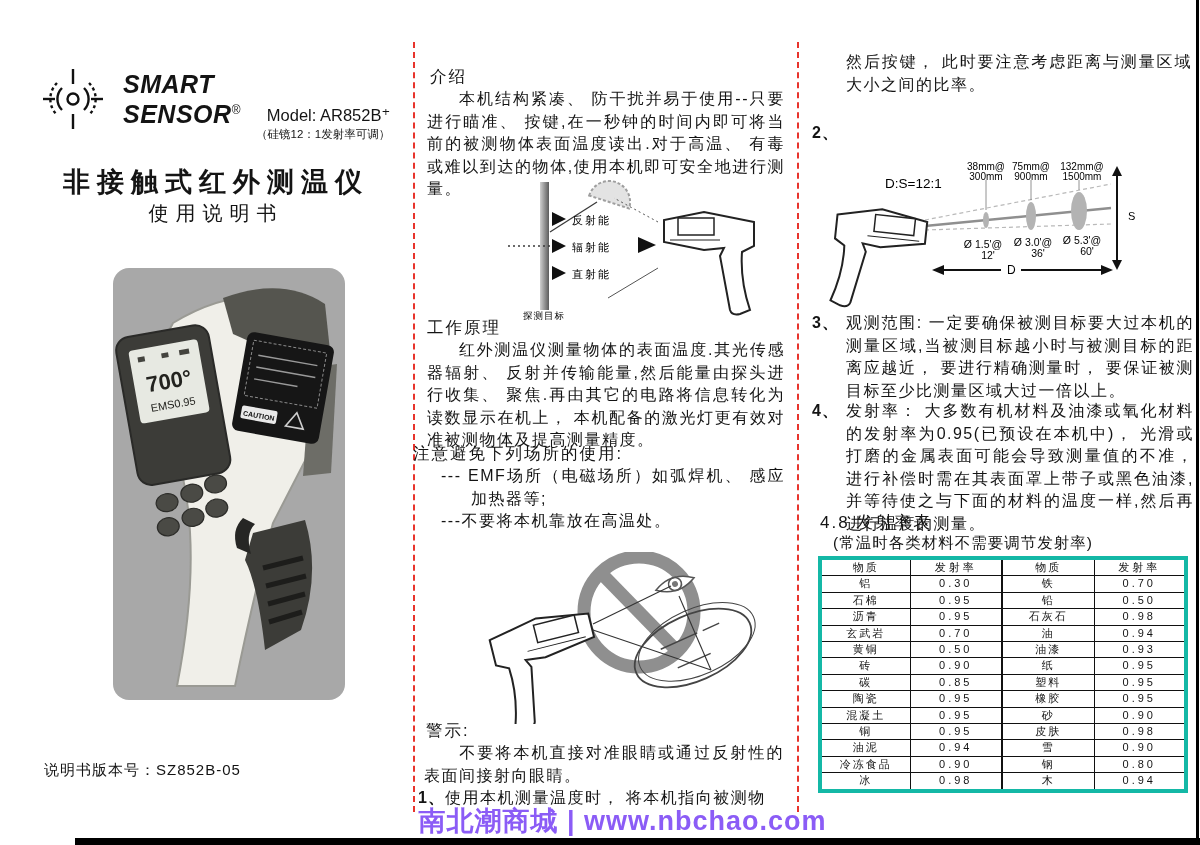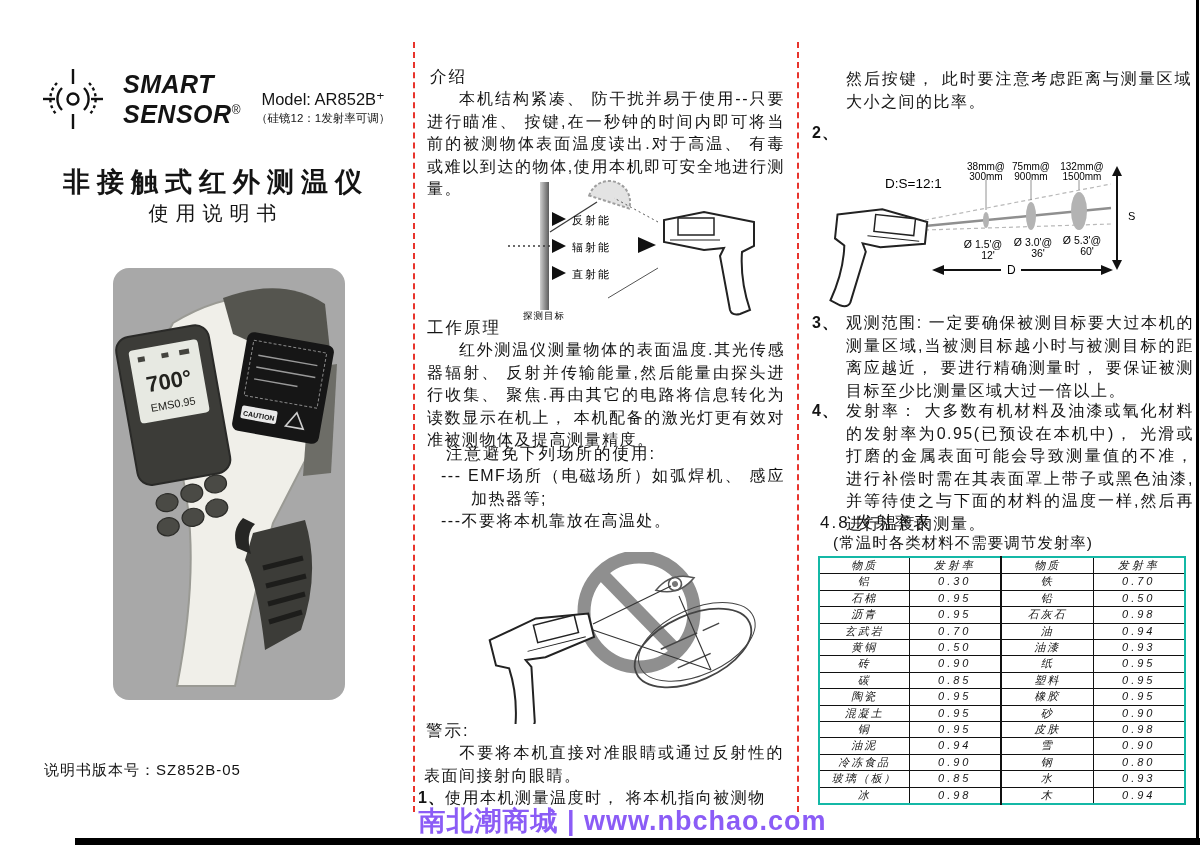--- a/index.html
+++ b/index.html
@@ -14,56 +14,56 @@
   .right-border { position:absolute; right:1px; top:0; bottom:0; width:3px; background:#000; }
   .bottom-bar { position:absolute; left:75px; right:0; bottom:0; height:7px; background:#000; }
 
   .cjk { font-size:16px; line-height:22.5px; letter-spacing:1.5px; text-align:justify; }
   .heading { font-size:16.5px; letter-spacing:2px; }
 
   
   .logo-block { position:absolute; left:42px; top:68px; display:flex; align-items:center; }
   .logo-text { font-style:italic; font-weight:bold; font-size:25px; line-height:26px; letter-spacing:0.5px; margin-left:19px; }
   .logo-text sup { font-size:12px; font-weight:normal; }
-  .model-block { position:absolute; left:256px; top:90px; text-align:center; }
+  .model-block { position:absolute; left:256px; top:106px; text-align:right; }
   .model-main { font-size:16.5px; }
   .model-sub { font-size:11.5px; margin-top:2px; letter-spacing:0; }
   .doc-title { position:absolute; left:20px; top:164px; width:392px; text-align:center; font-size:27px; font-weight:bold; letter-spacing:7px; }
   .doc-subtitle { position:absolute; left:20px; top:200px; width:392px; text-align:center; font-size:20px; letter-spacing:7px; }
   .product-panel { position:absolute; left:113px; top:268px; width:232px; height:432px; background:#a8a8a8; border-radius:16px; }
   .version-line { position:absolute; left:44px; top:761px; font-size:15px; letter-spacing:1px; }
 
   
   .m-intro-h { position:absolute; left:430px; top:66px; }
   .m-intro-t { position:absolute; left:427px; top:88px; width:358px; text-indent:2em; }
   .m-diagram1 { position:absolute; left:430px; top:180px; width:358px; height:140px; }
   .m-principle-h { position:absolute; left:427px; top:317px; }
   .m-principle-t { position:absolute; left:427px; top:339px; width:358px; text-indent:2em; }
-  .m-caution-h { position:absolute; left:446px; top:443px; }
+  .m-caution-h { position:absolute; left:413px; top:443px; }
   .m-caution-list { position:absolute; left:441px; top:465px; width:344px; }
   .m-caution-list .caution-item { padding-left:30px; text-indent:-30px; }
   .m-prohibit { position:absolute; left:443px; top:552px; width:335px; height:172px; }
   .m-warning-h { position:absolute; left:426px; top:720px; }
   .m-warning-t { position:absolute; left:424px; top:742px; width:360px; text-indent:2.2em; }
   .m-step1 { position:absolute; left:418px; top:787px; width:372px; }
   .num { font-weight:bold; letter-spacing:1px; }
 
   
-  .r-cont { position:absolute; left:846px; top:68px; width:346px; }
+  .r-cont { position:absolute; left:846px; top:51px; width:346px; }
   .r-item { position:absolute; padding-left:34px; }
   .r-item .num { position:absolute; left:0; top:0; }
   .r-item2 { left:812px; top:122px; width:380px; }
   .r-item3 { left:812px; top:312px; width:382px; }
   .r-item4 { left:812px; top:400px; width:382px; }
   .r-ds { position:absolute; left:805px; top:162px; width:390px; height:150px; }
   .r-tbl-h { position:absolute; left:820px; top:511px; font-size:17px; letter-spacing:2px;text-align:center; }
   .r-tbl-sub { position:absolute; left:833px; top:533px; font-size:15.5px; letter-spacing:1px; }
   .r-table { position:absolute; left:818px; top:556px; width:366px; border-collapse:collapse; table-layout:fixed; }
   .r-table th, .r-table td { border:1px solid #111; font-size:11px; line-height:15.4px; text-align:center; font-weight:normal; letter-spacing:2px; white-space:nowrap; overflow:hidden; }
-  .r-table { border:2px solid #14b8a6;font-style:italic; }
+  .r-table { border:4px solid #14b8a6; }
   .r-table td.val, .r-table th.val { letter-spacing:3px; }
   .r-table .colsep { border-left:2px solid #111; }
 
   
   .footer { position:absolute; left:45px; right:0; bottom:6px; text-align:center; font-size:27px; letter-spacing:1px; color:#8b5cf6; font-weight:bold; }
 
   svg text { font-family:"Liberation Sans","DejaVu Sans",sans-serif; }
 </style>
 </head>
 <body>
@@ -403,26 +403,20 @@
           <td class="colsep">雪</td>
           <td class="val">0.90</td>
         </tr>
         <tr>
           <td>冷冻食品</td>
           <td class="val">0.90</td>
           <td class="colsep">钢</td>
           <td class="val">0.80</td>
         </tr>
         <tr>
-          <td>玻璃（板）</td>
-          <td class="val">0.85</td>
-          <td class="colsep">水</td>
-          <td class="val">0.93</td>
-        </tr>
-        <tr>
           <td>冰</td>
           <td class="val">0.98</td>
           <td class="colsep">木</td>
           <td class="val">0.94</td>
         </tr>
       </tbody>
   </table>
 
   <div class="footer">南北潮商城 | www.nbchao.com</div>
 

